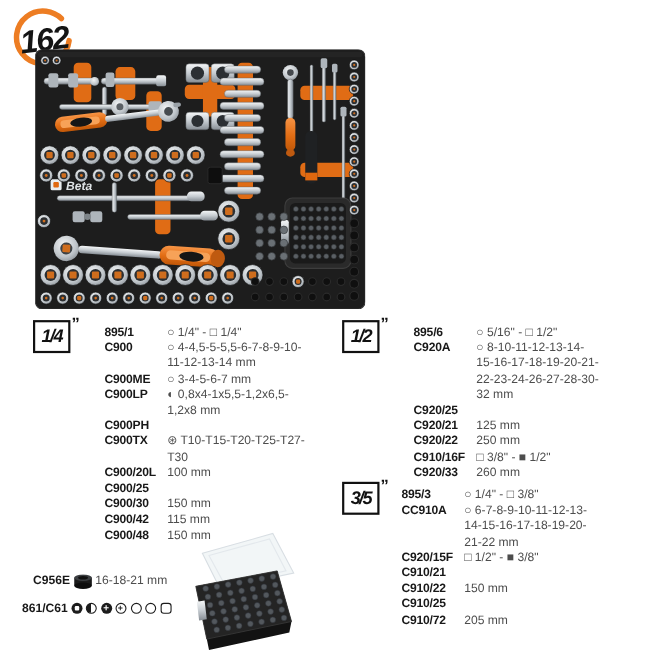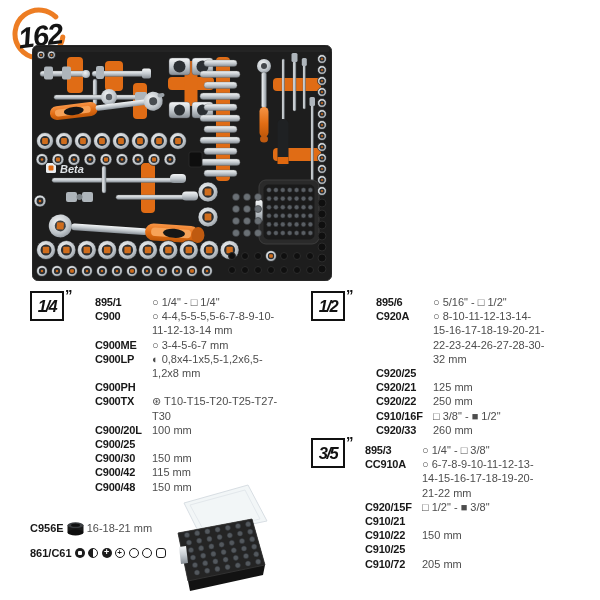--- a/index.html
+++ b/index.html
@@ -581,21 +581,21 @@
 <div class="extra-row abs" style="left:30px;top:522px">
   <span class="xcode">C956E</span>
   <svg width="17" height="14" viewBox="0 0 17 14">
     <rect x="0.5" y="3" width="16" height="7.5" fill="#1a1a1a"></rect>
     <ellipse cx="8.5" cy="10.5" rx="8" ry="3" fill="#0d0d0d"></ellipse>
     <ellipse cx="8.5" cy="3.2" rx="8" ry="2.9" fill="#3c3f42"></ellipse>
     <ellipse cx="8.5" cy="3.2" rx="4.5" ry="1.6" fill="#111"></ellipse>
   </svg>
   <span>16-18-21 mm</span>
 </div>
-<div class="extra-row abs" style="left:30px;top:547px">
+<div class="extra-row abs" style="left:20px;top:547px">
   <span class="xcode">861/C61</span>
   <span class="icon-strip">
       <span class="sym sym-bit-m"></span>
       <span class="sym sym-slotted"></span>
       <span class="sym sym-phillips-filled"></span>
       <span class="sym sym-pozidriv"></span>
       <span class="sym sym-circle"></span>
       <span class="sym sym-torx"></span>
       <span class="sym sym-hex"></span>
     </span>

